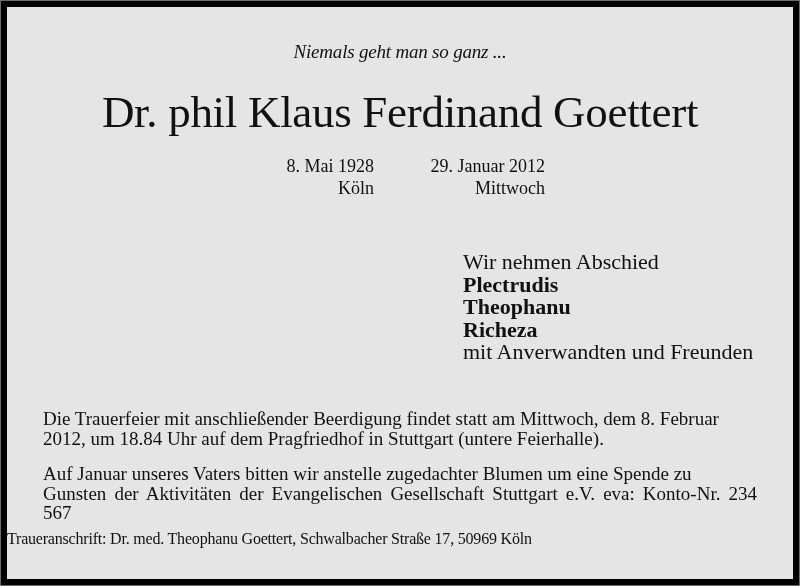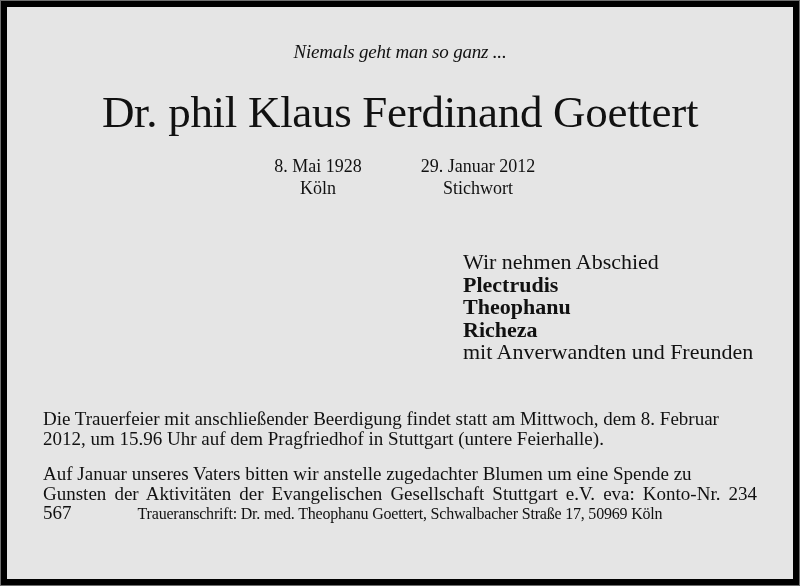--- a/index.html
+++ b/index.html
@@ -50,21 +50,21 @@
       position: absolute;
       top: 148px;
       left: 0;
       width: 100%;
       font-family: "Liberation Serif", serif;
       font-size: 18px;
       line-height: 22px;
     }
     .dates .col {
       position: absolute;
-      text-align: center;
+      text-align: right;
     }
     .dates .birth { left: 255px; width: 112px; }
     .dates .death { left: 404px; width: 134px; }
     .mourners {
       position: absolute;
       top: 244px;
       left: 456px;
       font-family: "Liberation Serif", serif;
       font-size: 22px;
       line-height: 22.5px;
@@ -77,24 +77,23 @@
       font-family: "Liberation Serif", serif;
       font-size: 19px;
       line-height: 19.5px;
       text-align: justify;
       text-align-last: left;
     }
     .p1 { top: 402px; }
     .p2 { top: 457px; }
     .address {
       position: absolute;
-      top: 498px;
+      top: 523px;
       left: 0;
       width: 100%;
-      text-align: center;
       font-family: "Liberation Serif", serif;
       font-size: 16px;
       letter-spacing: -0.2px;
     }
     .line { display: block; }
   </style>
 </head>
 <body>
 
 <div class="frame">
@@ -103,35 +102,35 @@
 
   <div class="name">Dr. phil Klaus Ferdinand Goettert</div>
 
   <div class="dates">
     <div class="col birth">
       <span class="line">8. Mai 1928</span>
       <span class="line">Köln</span>
     </div>
     <div class="col death">
       <span class="line">29. Januar 2012</span>
-      <span class="line">Stichwort</span>
+      <span class="line">Mittwoch</span>
     </div>
   </div>
 
   <div class="mourners">
     <span class="line">Wir nehmen Abschied</span>
     <span class="line bold">Plectrudis</span>
     <span class="line bold">Theophanu</span>
     <span class="line bold">Richeza</span>
     <span class="line">mit Anverwandten und Freunden</span>
   </div>
 
   <div class="body-text p1">
     <span class="line">Die Trauerfeier mit anschließender Beerdigung findet statt am Mittwoch, dem 8. Februar</span>
-    <span class="line">2012, um 15.96 Uhr auf dem Pragfriedhof in Stuttgart (untere Feierhalle).</span>
+    <span class="line">2012, um 18.84 Uhr auf dem Pragfriedhof in Stuttgart (untere Feierhalle).</span>
   </div>
 
   <div class="body-text p2">
     <span class="line">Auf Januar unseres Vaters bitten wir anstelle zugedachter Blumen um eine Spende zu</span>
     <span class="line">Gunsten der Aktivitäten der Evangelischen Gesellschaft Stuttgart e.V. eva: Konto-Nr. 234 567</span>
   </div>
 
   <div class="address">Traueranschrift: Dr. med. Theophanu Goettert, Schwalbacher Straße 17,  50969 Köln</div>
 
 </div>

